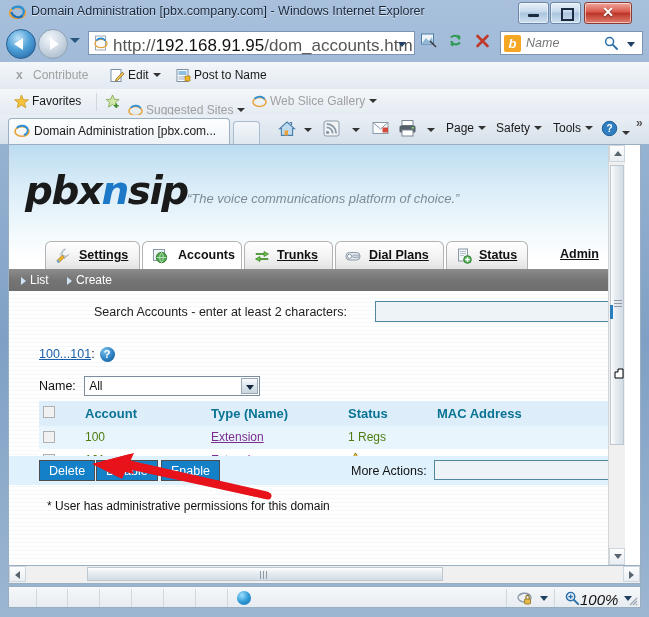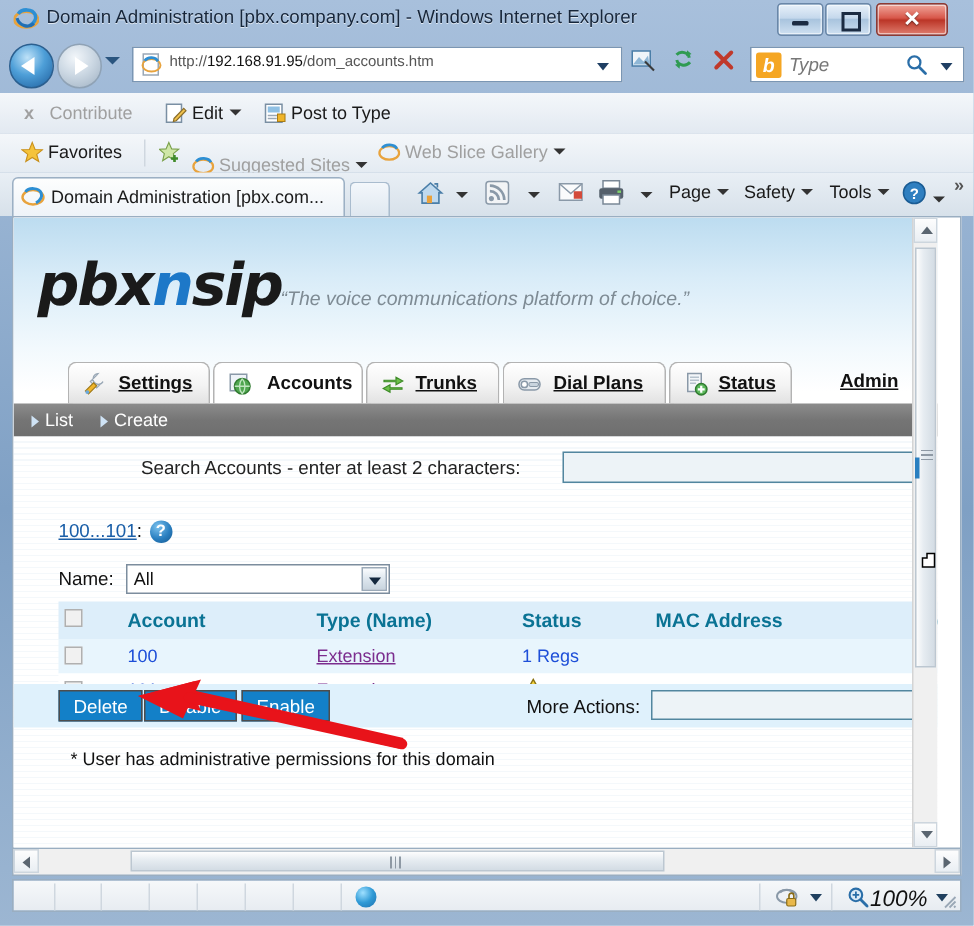--- a/index.html
+++ b/index.html
@@ -74,21 +74,21 @@
     border-left:5px solid transparent;border-right:5px solid transparent;
     border-top:5px solid #2a557f;
   }
   #addrbox{
     position:absolute;left:88px;top:5px;width:327px;height:24px;
     background:#fff;border:1px solid #7a96b4;box-sizing:border-box;
   }
   #addr-favicon{position:absolute;left:4px;top:3px;width:16px;height:16px;}
   #addr-url{
     position:absolute;left:24px;top:4px;
-    font-size:10px;color:#555;white-space:nowrap;
+    font-size:17px;color:#555;white-space:nowrap;
   }
   #addr-url .hi{color:#111;}
   #addr-caret{
     position:absolute;right:8px;top:10px;width:0;height:0;
     border-left:4px solid transparent;border-right:4px solid transparent;
     border-top:5px solid #1f3f63;
   }
   .navicon{
     position:absolute;top:5px;width:25px;height:24px;box-sizing:border-box;
     border:1px solid transparent;text-align:center;line-height:23px;font-size:13px;
@@ -272,21 +272,21 @@
     background:#f1f1f1;border:1px solid #b0b0b0;box-sizing:border-box;
   }
   .c-acct{position:absolute;left:46px;}
   .c-type{position:absolute;left:172px;}
   .c-stat{position:absolute;left:309px;}
   .c-mac{position:absolute;left:398px;}
   .c-cell{position:absolute;left:576px;}
   #thead .th{
     top:5px;font-size:13px;font-weight:bold;color:#0a7394;white-space:nowrap;
   }
-  .trow .td{top:4px;font-size:12px;color:#1d4ed8;white-space:nowrap;}
+  .trow .td{top:4px;font-size:12px;color:#4d7c0f;white-space:nowrap;}
   .td.link{color:#7b2d8e;text-decoration:underline;}
   .warn-ico{position:absolute;left:309px;top:3px;width:15px;height:14px;}
   
   #btnrow{
     position:absolute;left:0;top:165px;width:616px;height:29px;
     background:#dff1fc;
   }
   .actbtn{
     position:absolute;top:4px;height:21px;padding:0 9px;
     background:#1380c8;border:1px solid #4d4d4d;
@@ -452,21 +452,21 @@
       </svg>
     </div>
     <div class="navicon" id="ic-stop">
       <svg width="17" height="16" viewBox="0 0 17 16">
         <path d="M3.5 3 L13.5 13 M13.5 3 L3.5 13" stroke="#c0392b" stroke-width="2.6" stroke-linecap="round"></path>
       </svg>
     </div>
 
     <div id="searchbox">
       <div id="bing-logo">b</div>
-      <div id="search-ph">Type</div>
+      <div id="search-ph">Name</div>
       <svg id="search-mag" viewBox="0 0 14 14">
         <circle cx="5.6" cy="5.6" r="4" fill="none" stroke="#2a6ea8" stroke-width="1.5"></circle>
         <path d="M8.7 8.7 L13 13" stroke="#2a6ea8" stroke-width="1.8" stroke-linecap="round"></path>
       </svg>
       <div id="search-caret"></div>
     </div>
   </div>
 
   <div id="contribbar">
     <div class="tb-item tb-dim" style="left:16px;top:6px;font-weight:bold;">x</div>
@@ -476,21 +476,21 @@
         <rect x="1" y="1.5" width="10" height="12" fill="#fff" stroke="#7a8fa3"></rect>
         <path d="M6 11 L12.5 4.2 L14 5.8 L7.5 12.5 L5.6 13 Z" fill="#f0c14b" stroke="#8a6d2b" stroke-width=".8"></path>
       </svg><span>Edit</span><i class="dd-caret"></i>
     </div>
     <div class="tb-item" style="left:176px;top:6px;">
       <svg class="mini-icon" width="15" height="15" viewBox="0 0 15 15">
         <rect x="1" y="1.5" width="11" height="12" fill="#fff" stroke="#7a8fa3"></rect>
         <rect x="2.5" y="3" width="8" height="4" fill="#8fc0e4"></rect>
         <path d="M2.5 9 h8 M2.5 11 h6" stroke="#9aa8b6"></path>
         <path d="M9 8 L14 8 L14 13 L9 13 Z" fill="#f0b429" stroke="#a87c14" stroke-width=".7"></path>
-      </svg><span>Post to Type</span>
+      </svg><span>Post to Name</span>
     </div>
   </div>
 
   <div id="favbar">
     <div class="tb-item" style="left:14px;top:5px;">
       <svg class="mini-icon" width="15" height="15" viewBox="0 0 16 16">
         <path d="M8 1 L10 6 L15.3 6.2 L11.2 9.5 L12.6 14.6 L8 11.7 L3.4 14.6 L4.8 9.5 L0.7 6.2 L6 6 Z" fill="#f5c33b" stroke="#c9911c" stroke-width=".8"></path>
       </svg><span>Favorites</span>
     </div>
     <div class="sbsep" style="position:absolute;left:96px;top:4px;height:18px;"></div>

